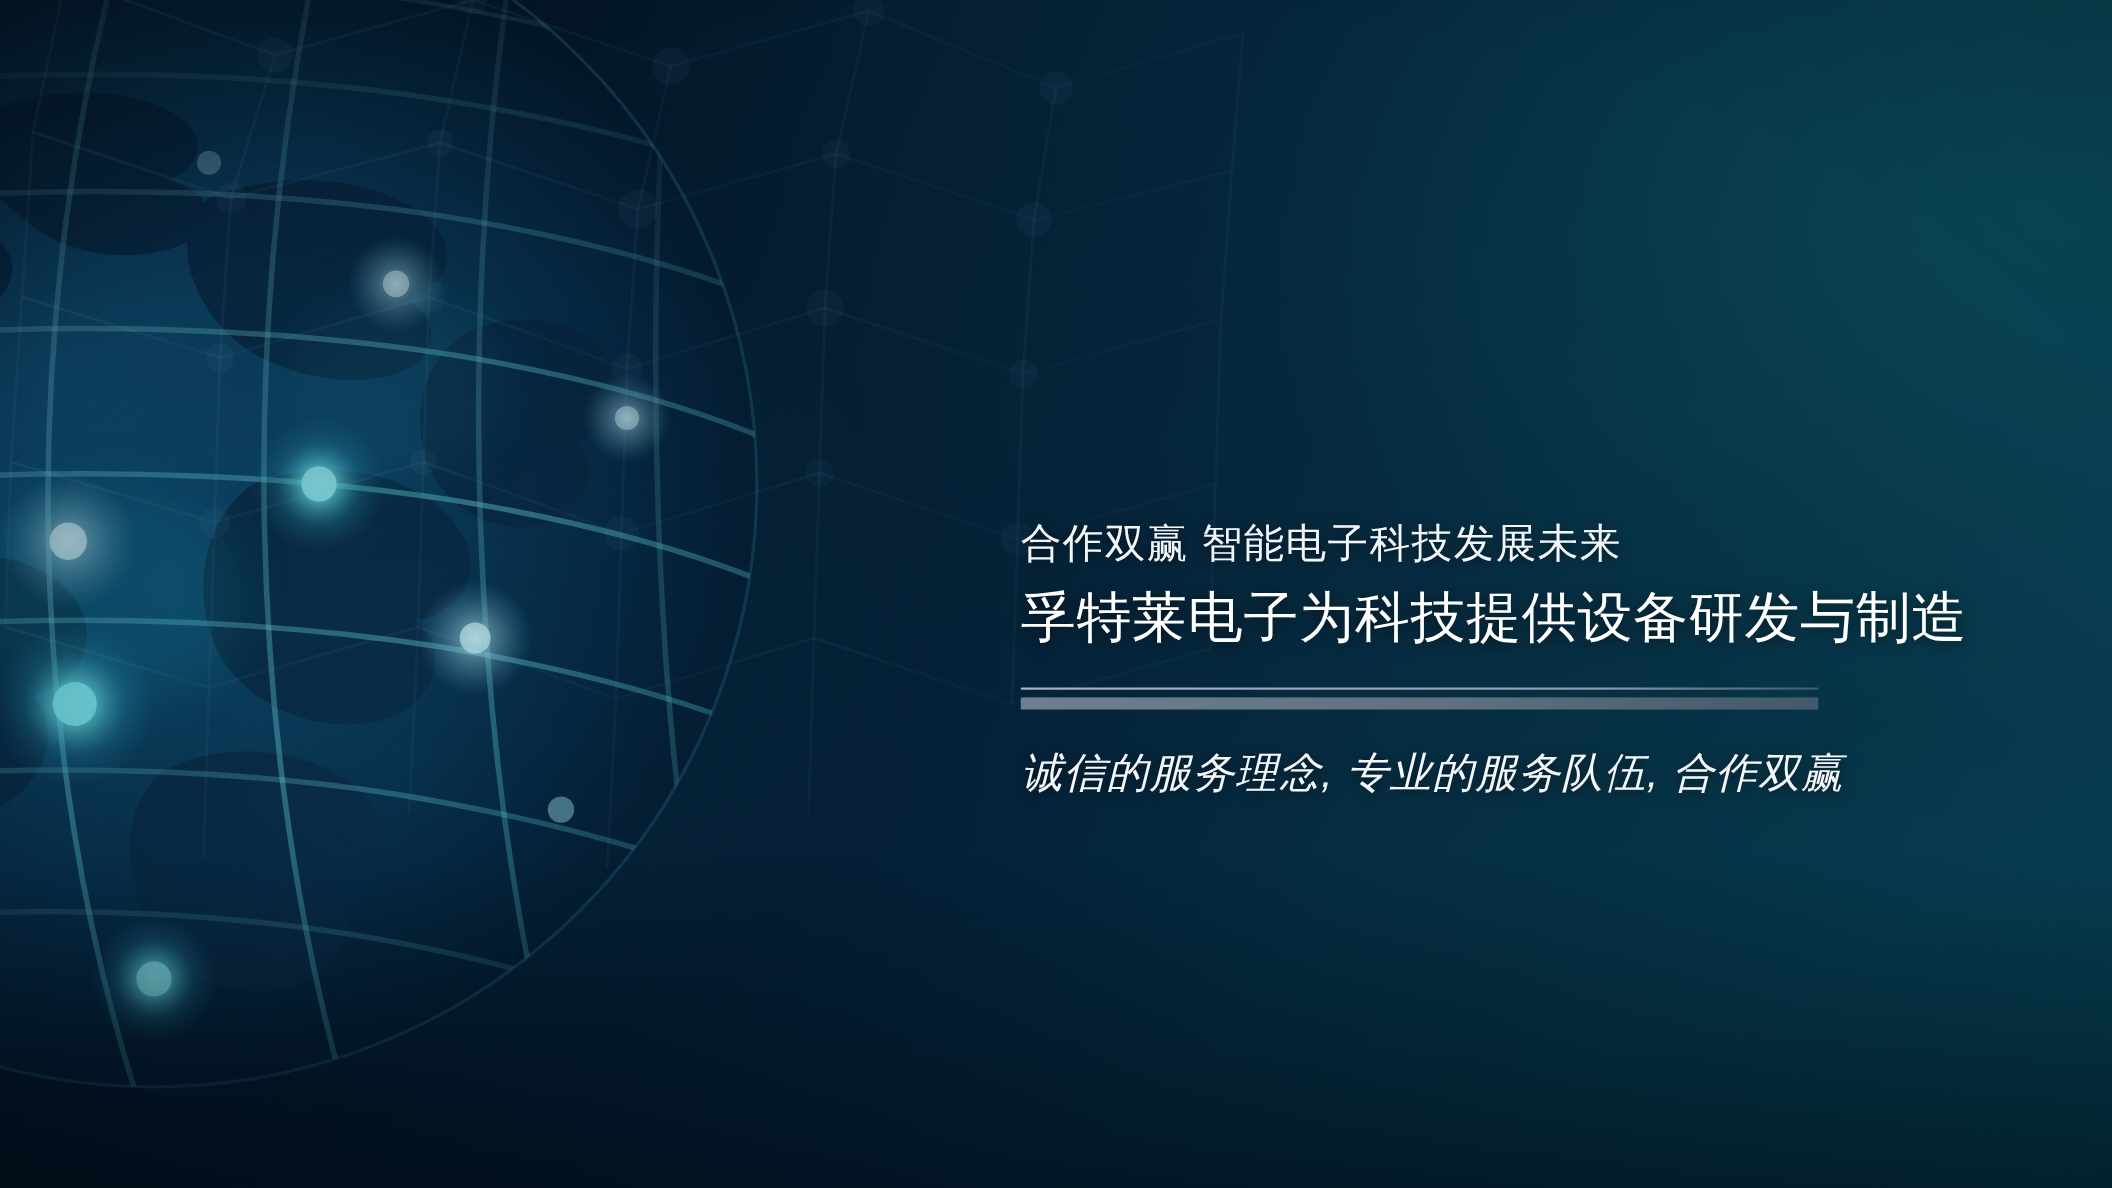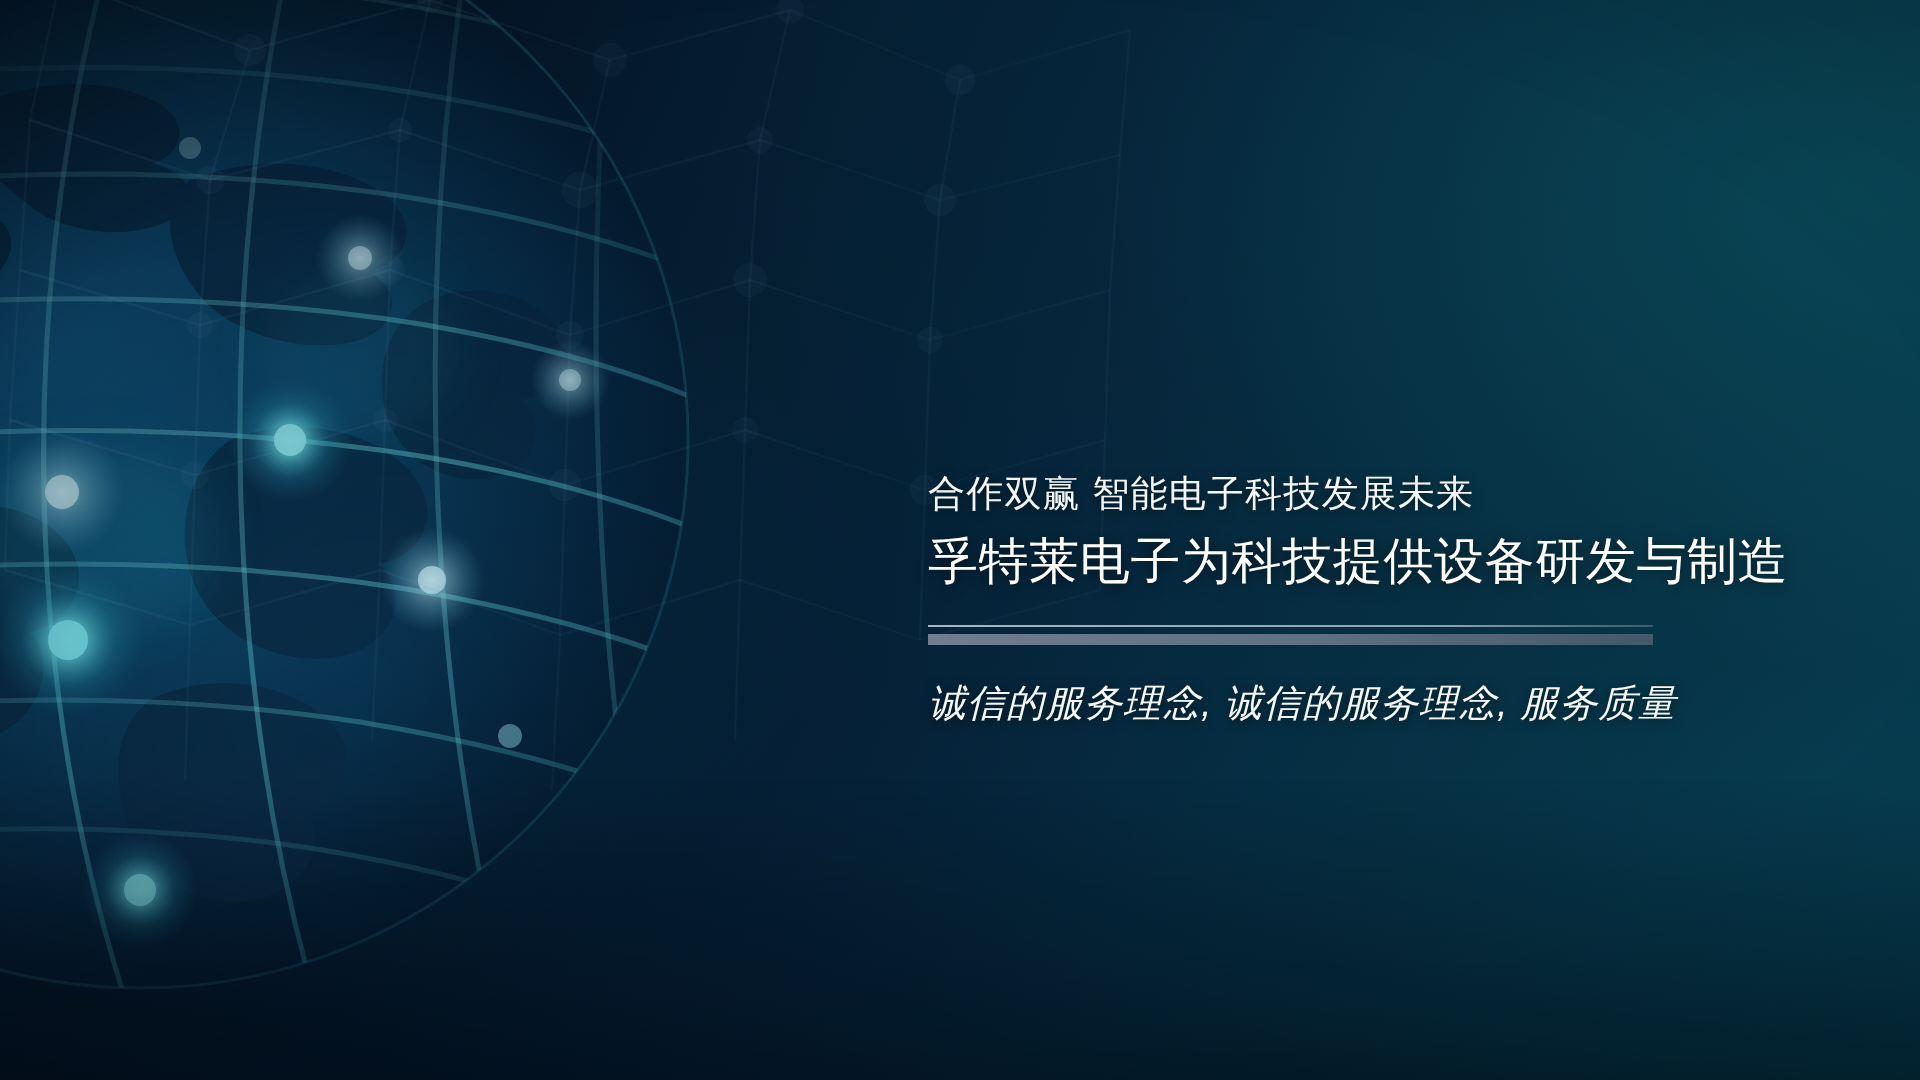--- a/index.html
+++ b/index.html
@@ -311,16 +311,16 @@
   <div class="content">
     <div class="eyebrow">合作双赢 智能电子科技发展未来</div>
 
     <h1 class="headline">孚特莱电子为科技提供设备研发与制造</h1>
 
     <div class="divider">
       <div class="rule-thin"></div>
       <div class="rule-thick"></div>
     </div>
 
-    <div class="tagline">诚信的服务理念, 诚信的服务理念, 服务质量</div>
+    <div class="tagline">诚信的服务理念, 专业的服务队伍, 合作双赢</div>
   </div>
 
 </div>
 
 </body></html>

